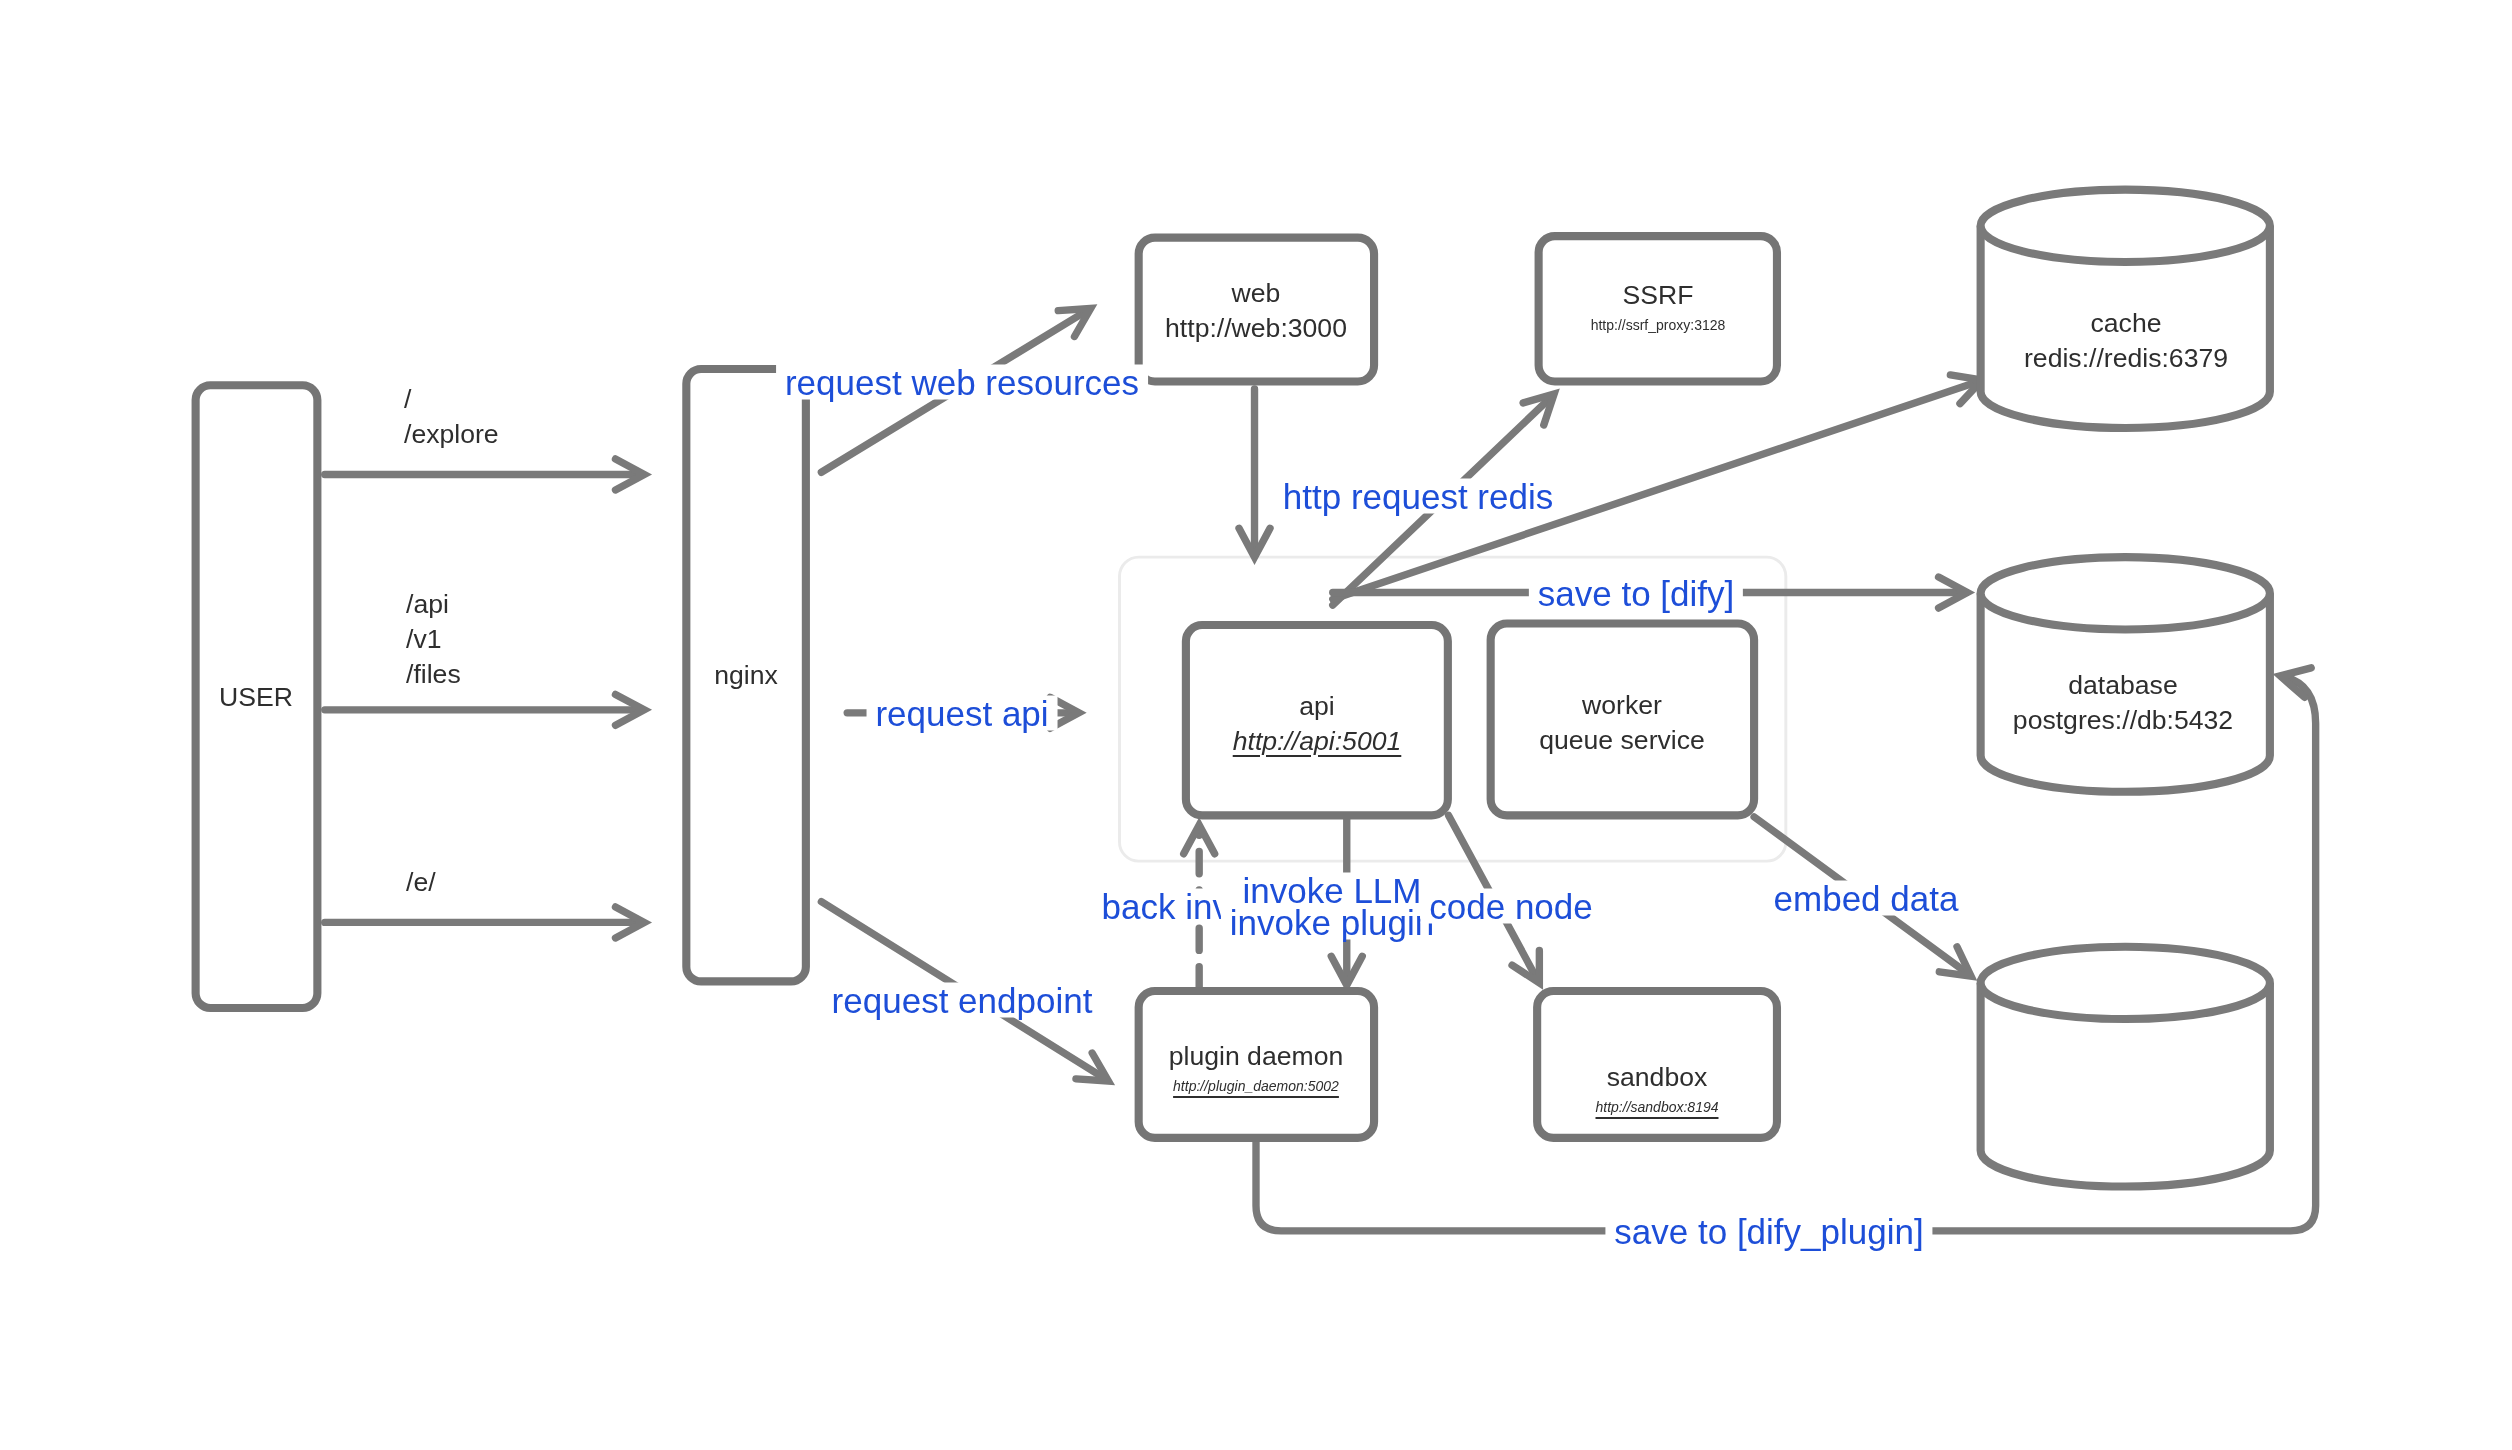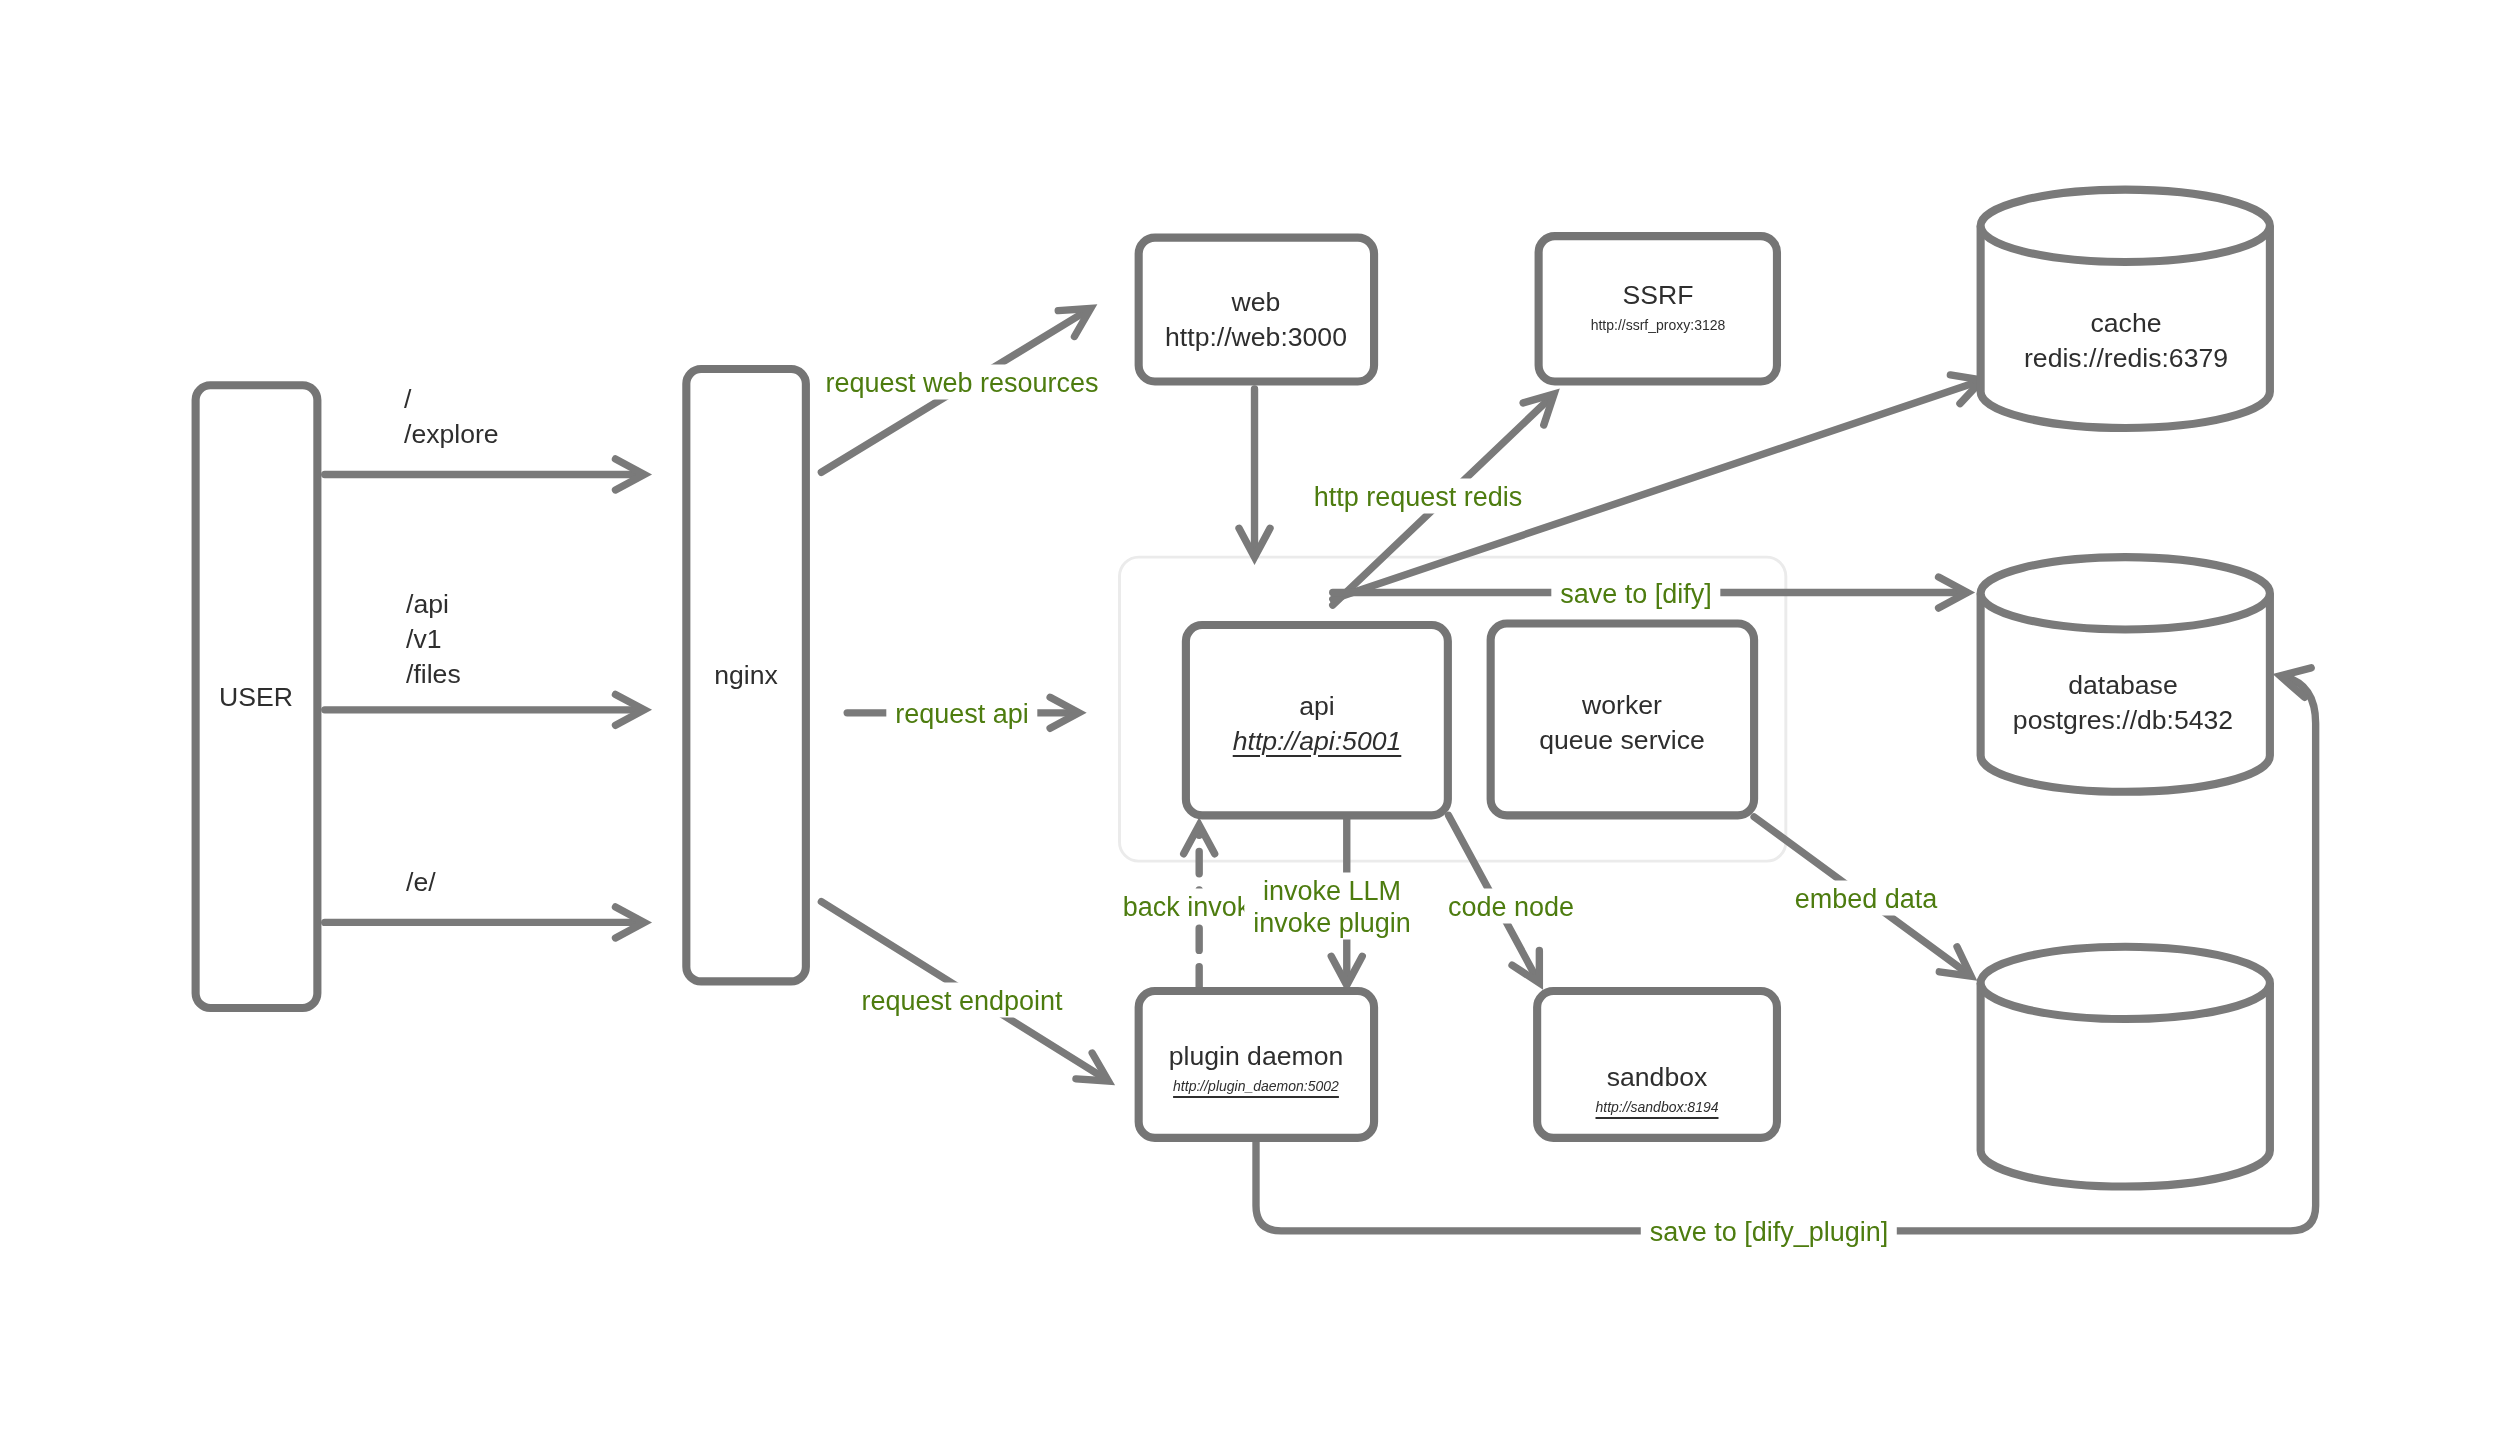--- a/index.html
+++ b/index.html
@@ -1,20 +1,20 @@
 <!DOCTYPE html>
 <html style="font-size:11.8px"><head>
 <meta charset="utf-8">
 <style>
   html,body{margin:0;padding:0;background:#ffffff;}
   #stage{position:relative;width:2512px;height:1450px;background:#ffffff;overflow:hidden;
          font-family:"Liberation Sans",sans-serif;color:#2e2e2e;}
   #wires{position:absolute;left:0;top:0;width:2512px;height:1450px;}
-  .lbl{position:absolute;transform:translate(-50%,-50%);font-size:27px;line-height:32px;
-       color:#4d7c0f;background:#ffffff;padding:1.5px 8.9px;white-space:nowrap;text-align:center;}
+  .lbl{position:absolute;transform:translate(-50%,-50%);font-size:35px;line-height:32px;
+       color:#1d4ed8;background:#ffffff;padding:1.5px 8.9px;white-space:nowrap;text-align:center;}
   .node-label{position:absolute;transform:translate(-50%,-50%);font-size:26.6px;line-height:35px;
        color:#2e2e2e;text-align:center;white-space:nowrap;}
   .node-label span{display:block;}
   .routes{position:absolute;font-size:26.6px;line-height:35px;color:#2e2e2e;white-space:nowrap;}
   .routes span{display:block;}
   .small{font-size:14px;line-height:28px;}
   .u{text-decoration:underline;text-decoration-thickness:1.5px;text-underline-offset:5.2px;font-style:italic;}
   .t{line-height:32px;}
 </style>
 </head>
@@ -88,21 +88,21 @@
     </g>
   </svg>
 
   <div class="node-label" style="left:256px;top:697px">
       <span>USER</span>
     </div>
   <div class="node-label" style="left:746px;top:675px">
       <span>nginx</span>
     </div>
 
-  <div class="node-label" style="left:1256px;top:320px">
+  <div class="node-label" style="left:1256px;top:311px">
     <span>web</span>
       <span>http://web:3000</span>
   </div>
   <div class="node-label" style="left:1658px;top:309px">
     <span class="t">SSRF</span>
       <span class="small">http://ssrf_proxy:3128</span>
   </div>
   <div class="node-label" style="left:2126px;top:341px">
     <span>cache</span>
       <span>redis://redis:6379</span>

